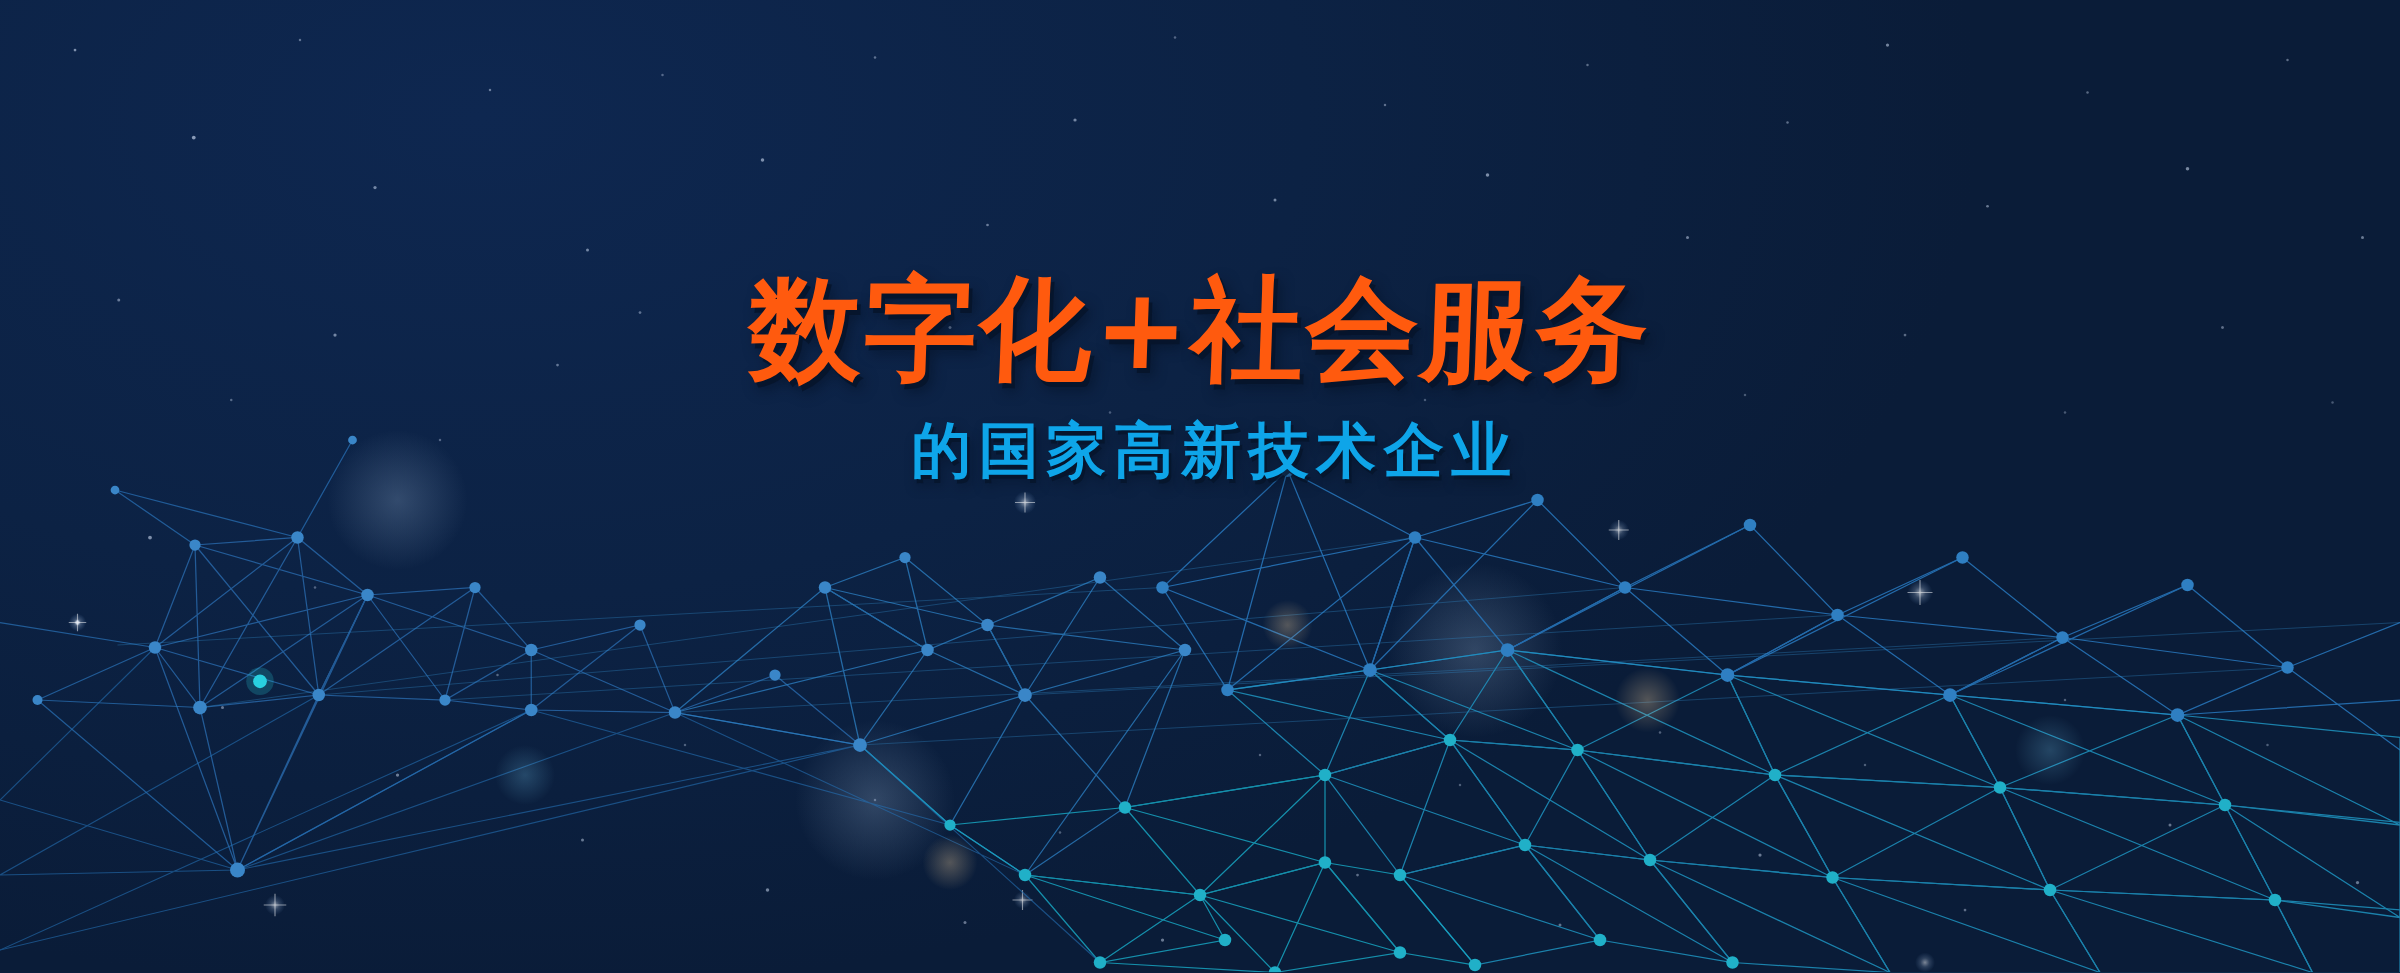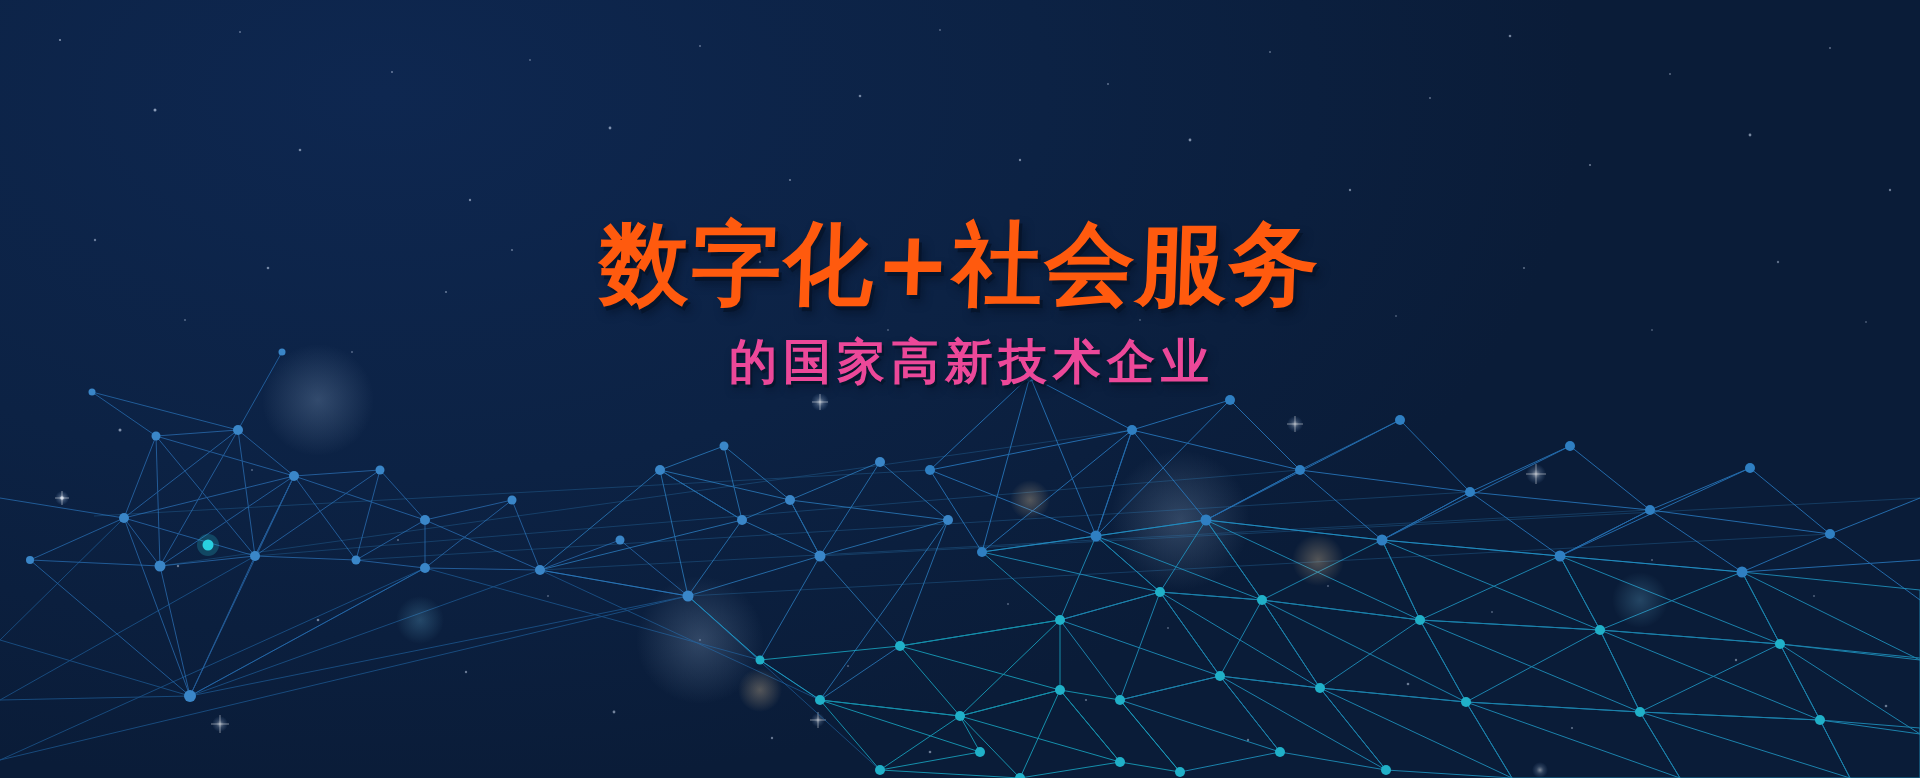--- a/index.html
+++ b/index.html
@@ -55,21 +55,21 @@
       5px 7px 10px rgba(4,14,32,0.55);
     transform: skewX(-2deg);
     white-space: nowrap;
   }
   .subline {
     font-family: "DejaVu Serif", "Liberation Serif", serif;
     font-size: 48px;
     line-height: 62px;
     font-weight: 700;
     letter-spacing: 6px;
-    color: #ec4899;
+    color: #0ea5e9;
     margin: 14px 0 0 0;
     text-shadow:
       2px 3px 0 rgba(6,20,42,0.75),
       3px 5px 9px rgba(4,14,32,0.5);
     white-space: nowrap;
     padding-left: 24px;
   }
 </style>
 </head>
 <body>

